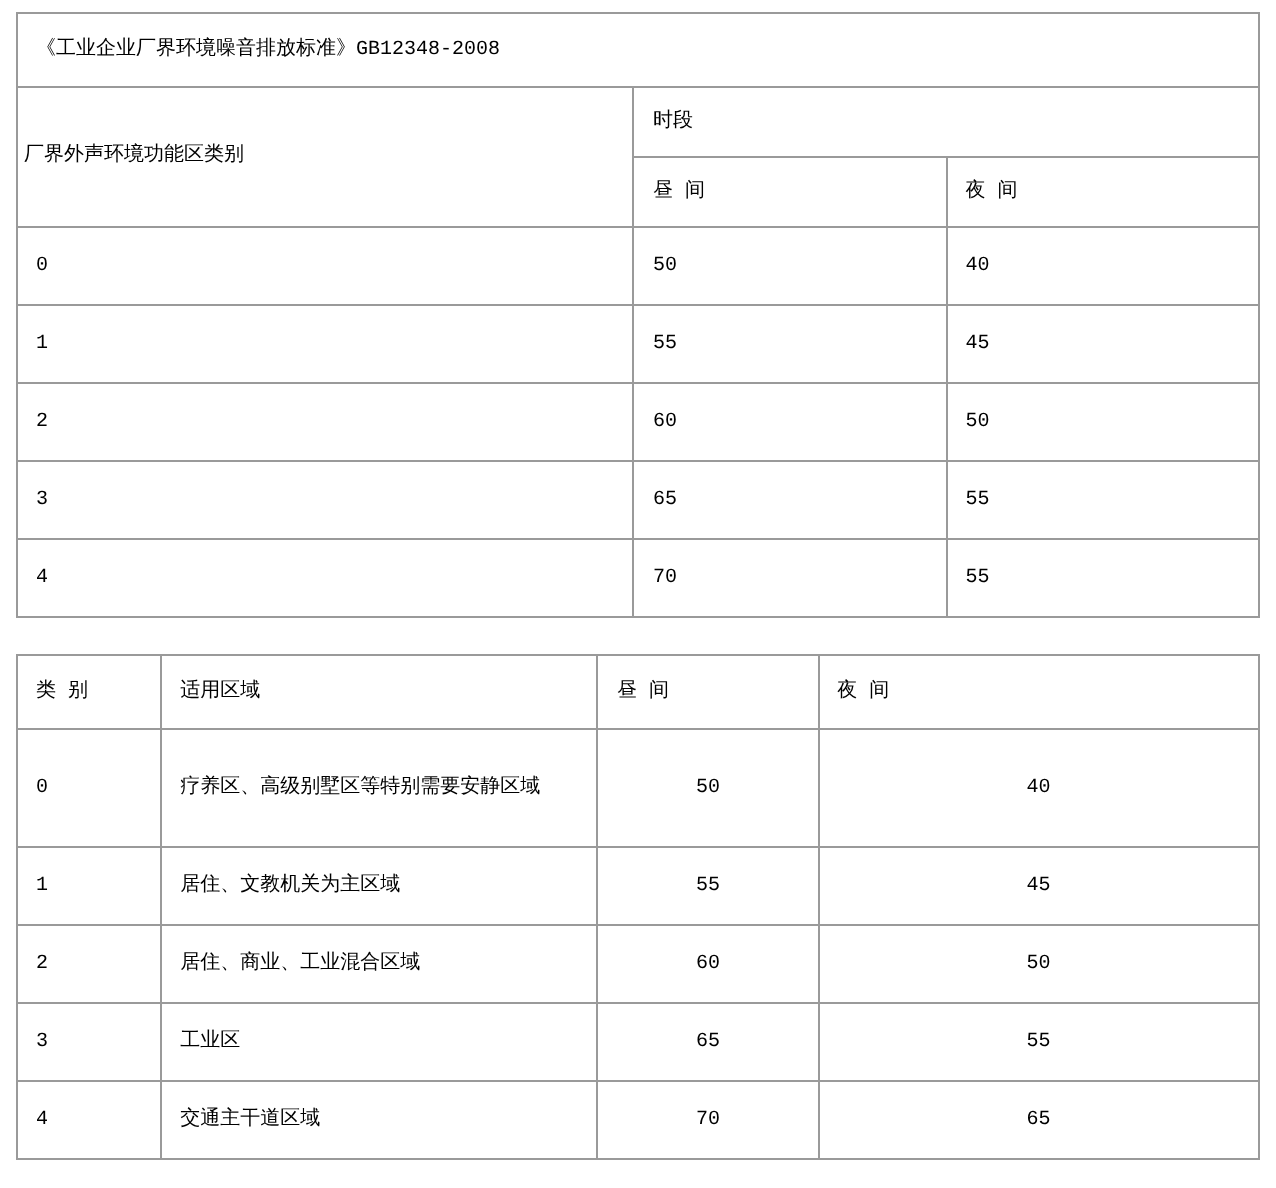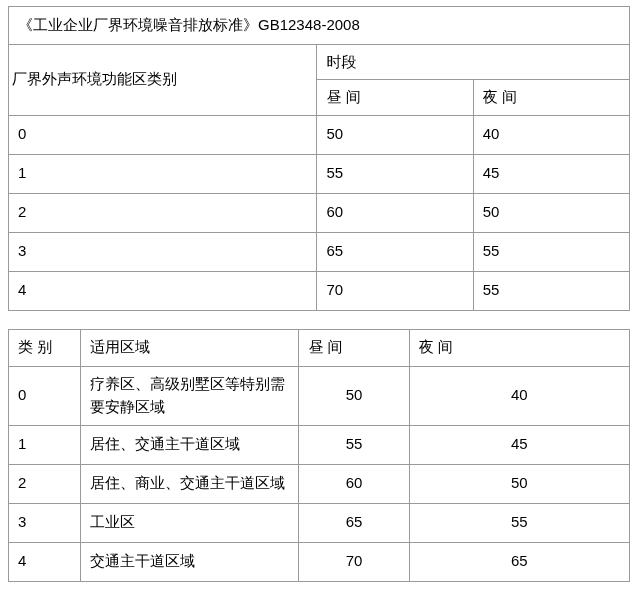--- a/index.html
+++ b/index.html
@@ -21,22 +21,23 @@
   table {
     border-collapse: collapse;
     table-layout: fixed;
   }
   td, th {
     border: 1px solid #9a9a9a;
     padding: 6px 9px;
     font-weight: normal;
     text-align: left;
     vertical-align: middle;
-    font-size: 15px;
+    font-size: 10px;
     line-height: 1.5;
+    font-family: Liberation Mono, monospace;
   }
 
   
   #table1 {
     width: 622px;
     margin: 6px 8px 0 8px;
   }
   #table1 .t-title {
     height: 22px;
     padding: 7px 9px;
@@ -153,27 +154,27 @@
       </tr>
 
       <tr class="r">
         <td class="tall">0</td>
         <td class="tall">疗养区、高级别墅区等特别需要安静区域</td>
         <td class="tall center">50</td>
         <td class="tall center">40</td>
       </tr>
       <tr class="r">
         <td>1</td>
-        <td>居住、交通主干道区域</td>
+        <td>居住、文教机关为主区域</td>
         <td class="center">55</td>
         <td class="center">45</td>
       </tr>
       <tr class="r">
         <td>2</td>
-        <td>居住、商业、交通主干道区域</td>
+        <td>居住、商业、工业混合区域</td>
         <td class="center">60</td>
         <td class="center">50</td>
       </tr>
       <tr class="r">
         <td>3</td>
         <td>工业区</td>
         <td class="center">65</td>
         <td class="center">55</td>
       </tr>
       <tr class="r">

